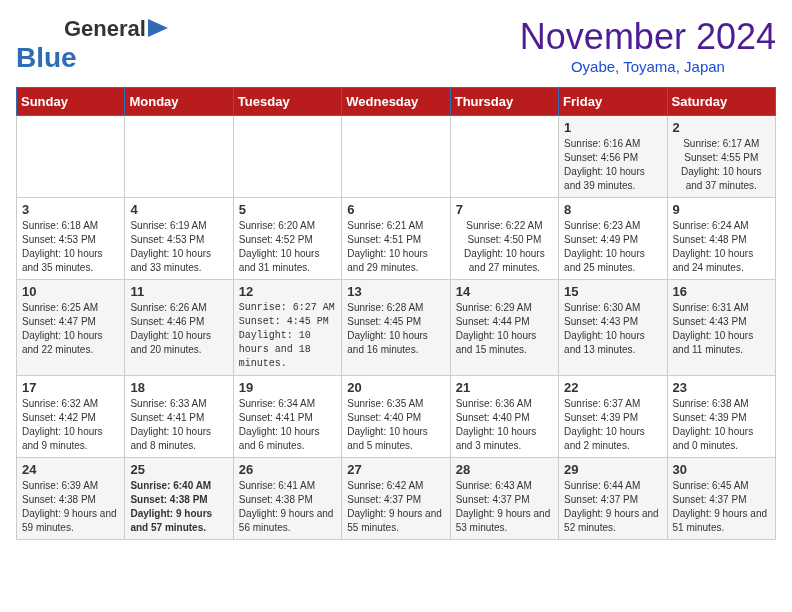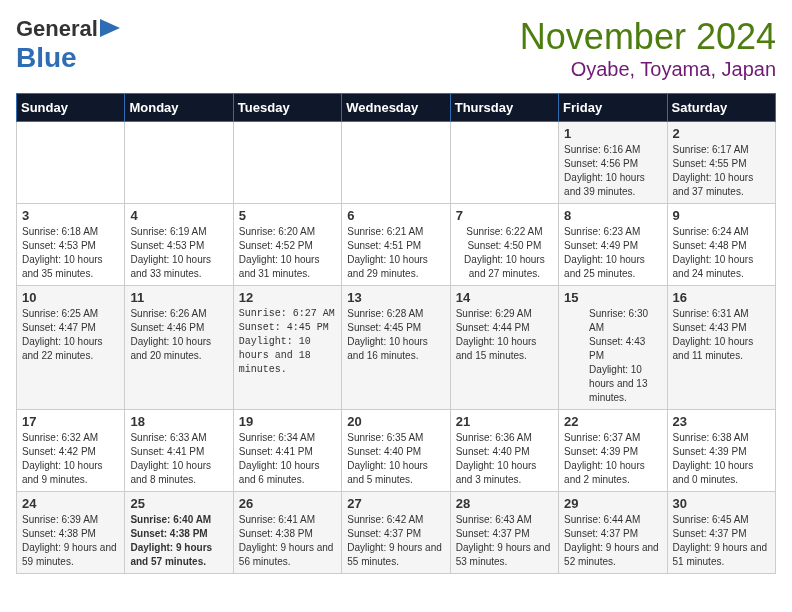--- a/index.html
+++ b/index.html
@@ -24,33 +24,34 @@
     .logo-line {
       display: flex;
       align-items: center;
     }
     .title-block {
       text-align: right;
     }
     .month-title {
       font-size: 36px;
       font-weight: normal;
-      color: #4d7c0f;
+      color: #4c1d95;
     }
     .location {
-      font-size: 20px;
-      color: #701a75;
+      font-size: 15px;
+      color: #1d4ed8;
+      text-align: center;
     }
     table {
       width: 100%;
       border-collapse: collapse;
       table-layout: fixed;
     }
     thead th {
-      background-color: #0f172a;
+      background-color: #b91c1c;
       color: #fff;
       font-size: 13px;
       font-weight: bold;
       padding: 6px 4px;
       text-align: left;
       border: 1px solid #2e6db4;
     }
     tbody td {
       border: 1px solid #ccc;
       vertical-align: top;
@@ -77,21 +78,21 @@
     .empty-cell {
       background: #fff !important;
     }
   </style>
 </head>
 <body>
 
 <div class="header">
   <div class="logo">
     <div class="logo-line">
-      <span style="font-size:22px;font-weight:bold;color:#333;">General</span>
+      <span style="font-size:22px;font-weight:bold;color:#333;margin-left:48px;">General</span>
       <span style="display:inline-block;margin-left:2px;margin-top:2px;">
         <svg width="20" height="18" viewBox="0 0 20 18">
           <polygon points="0,0 20,9 0,18" fill="#2e6db4"></polygon>
         </svg>
       </span>
     </div>
     <div>
       <span style="font-size:28px;font-weight:bold;color:#2e6db4;">Blue</span>
     </div>
   </div>
@@ -121,21 +122,21 @@
         <td class="empty-cell"></td>
         <td class="empty-cell"></td>
         <td>
           <span class="day-number">1</span>
           <div class="day-info" style="white-space: pre-line;">Sunrise: 6:16 AM
 Sunset: 4:56 PM
 Daylight: 10 hours and 39 minutes.</div>
         </td>
         <td>
           <span class="day-number">2</span>
-          <div class="day-info" style="white-space: pre-line;">Sunrise: 6:17 AM
+          <div class="day-info" style="white-space: pre-line; text-align: center;">Sunrise: 6:17 AM
 Sunset: 4:55 PM
 Daylight: 10 hours and 37 minutes.</div>
         </td>
       </tr>
       <tr>
         <td>
           <span class="day-number">3</span>
           <div class="day-info" style="white-space: pre-line;">Sunrise: 6:18 AM
 Sunset: 4:53 PM
 Daylight: 10 hours and 35 minutes.</div>
@@ -203,21 +204,21 @@
 Daylight: 10 hours and 16 minutes.</div>
         </td>
         <td>
           <span class="day-number">14</span>
           <div class="day-info" style="white-space: pre-line;">Sunrise: 6:29 AM
 Sunset: 4:44 PM
 Daylight: 10 hours and 15 minutes.</div>
         </td>
         <td>
           <span class="day-number">15</span>
-          <div class="day-info" style="white-space: pre-line; margin-left: 25px;">Sunrise: 6:30 AM
+          <div class="day-info" style="white-space: pre-line;">Sunrise: 6:30 AM
 Sunset: 4:43 PM
 Daylight: 10 hours and 13 minutes.</div>
         </td>
         <td>
           <span class="day-number">16</span>
           <div class="day-info" style="white-space: pre-line;">Sunrise: 6:31 AM
 Sunset: 4:43 PM
 Daylight: 10 hours and 11 minutes.</div>
         </td>
       </tr>

